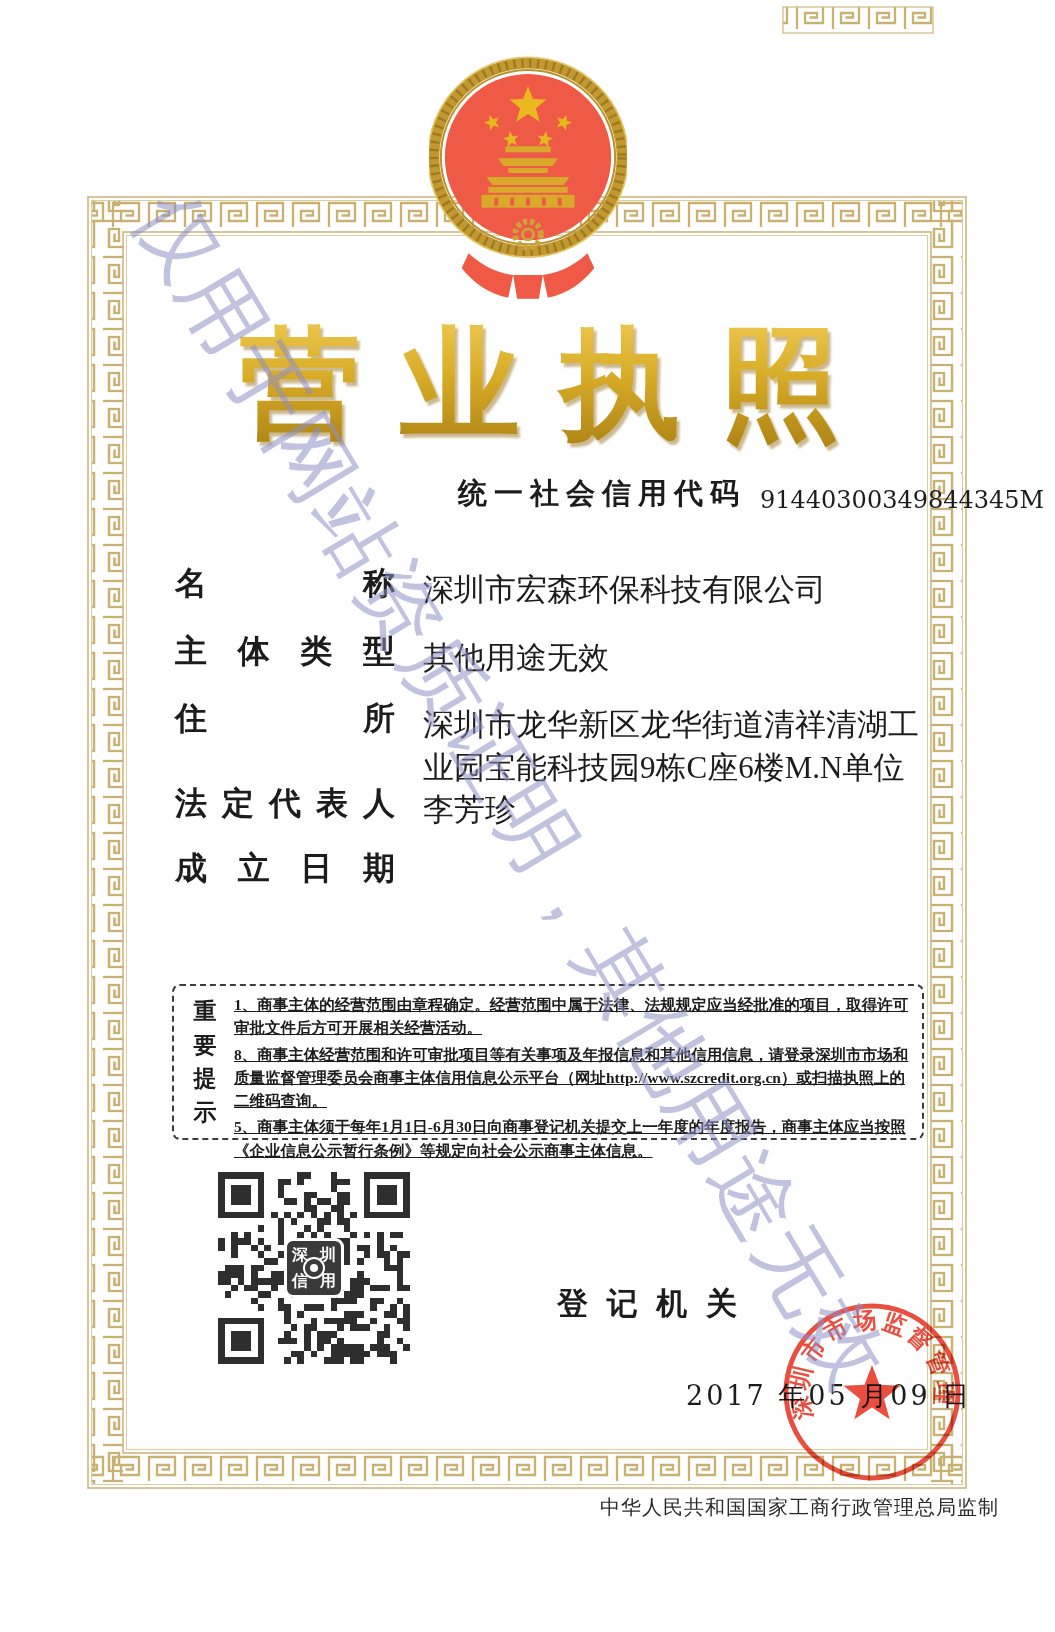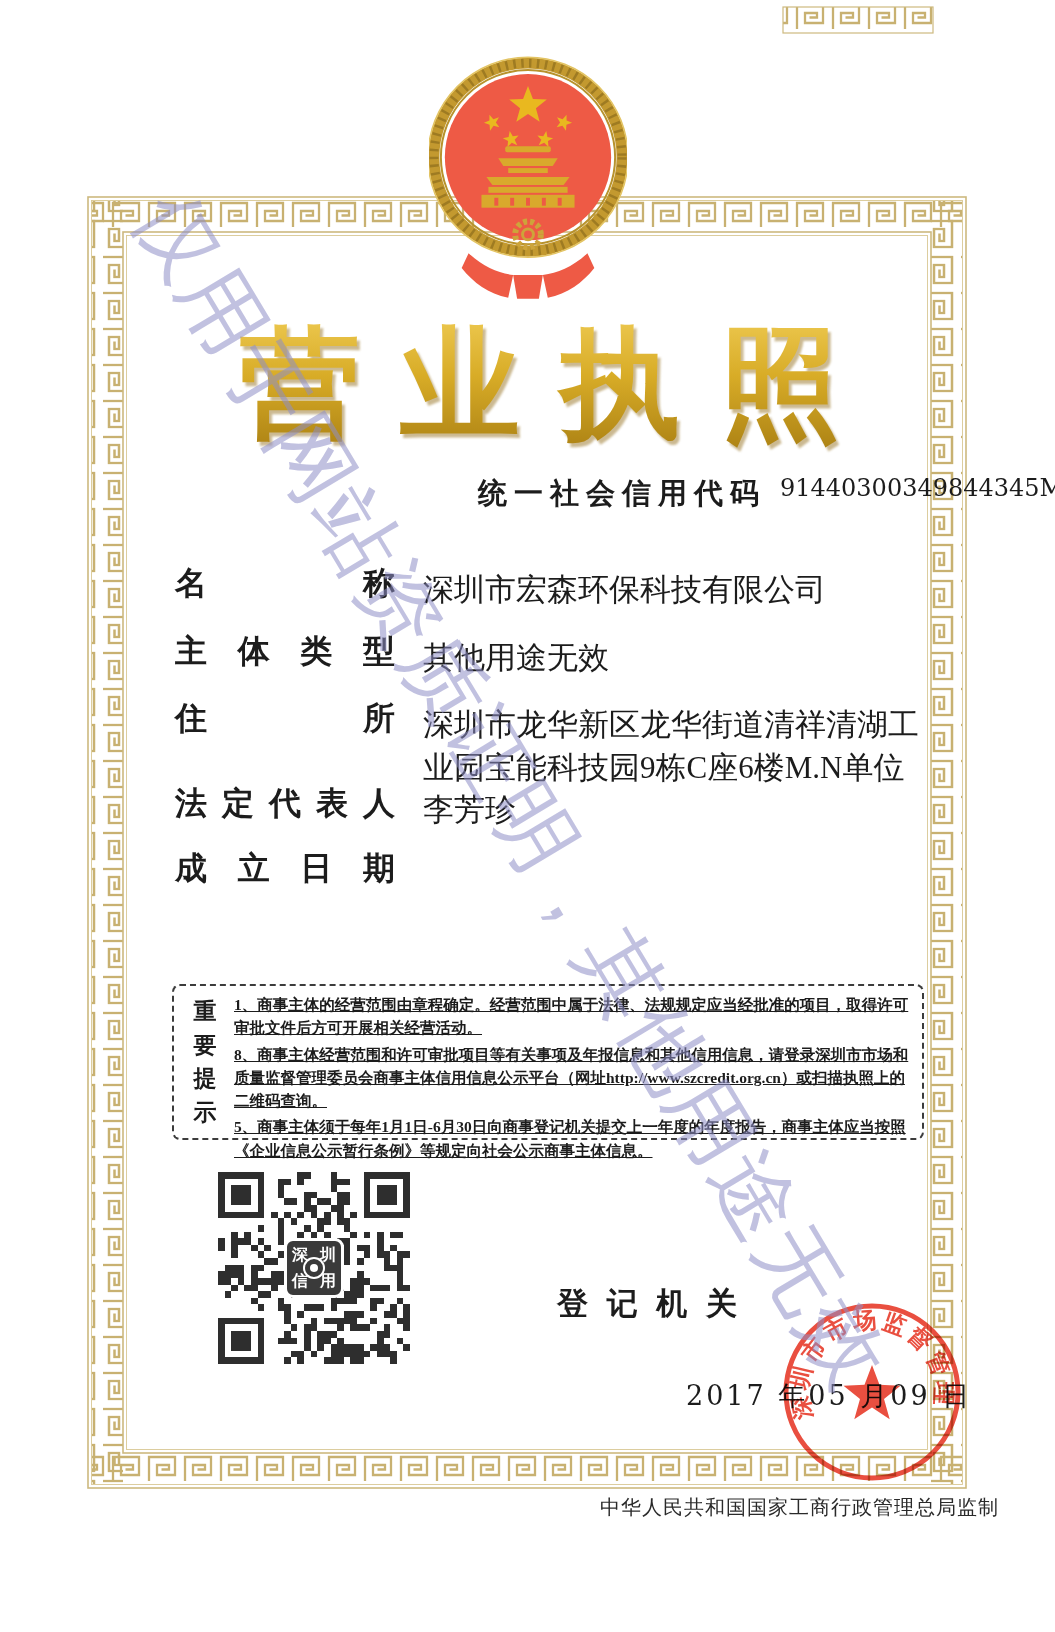--- a/index.html
+++ b/index.html
@@ -13,21 +13,21 @@
   .cert-title{position:absolute;left:240px;top:308px;width:600px;height:150px;z-index:3;
     font-size:120px;font-weight:900;line-height:150px;
     background:linear-gradient(180deg,#f0cc55 0%,#d8ac27 45%,#a87e12 100%);
     -webkit-background-clip:text;background-clip:text;
     -webkit-text-fill-color:transparent;color:#c79c1d;
     filter:drop-shadow(3px 4px 1px rgba(140,100,10,.45));}
   .spread{display:flex;justify-content:space-between;}
   .v-spread{display:flex;flex-direction:column;justify-content:space-between;align-items:center;}
   
   .code-row{position:absolute;left:458px;top:474px;width:480px;z-index:3;
-    display:flex;align-items:flex-start;gap:14px;margin-left:20px;}
+    display:flex;align-items:flex-end;gap:14px;}
   .code-label{font-size:29px;font-weight:bold;letter-spacing:7px;white-space:nowrap;}
   .code-value{font-size:24px;font-family:"DejaVu Serif",serif;letter-spacing:0px;white-space:nowrap;}
   
   .field-row{position:absolute;left:175px;width:760px;z-index:3;display:flex;}
   .field-label{width:220px;font-size:32px;font-weight:bold;flex:none;line-height:1.1;}
   .field-value{margin-left:28px;width:516px;font-size:31px;line-height:1.38;
     font-family:"Liberation Serif",serif;padding-top:3px;}
   
   .notice-box{position:absolute;left:172px;top:984px;width:752px;height:156px;z-index:3;
     border:2px dashed #3c3c3c;border-radius:8px;display:flex;box-sizing:border-box;}

